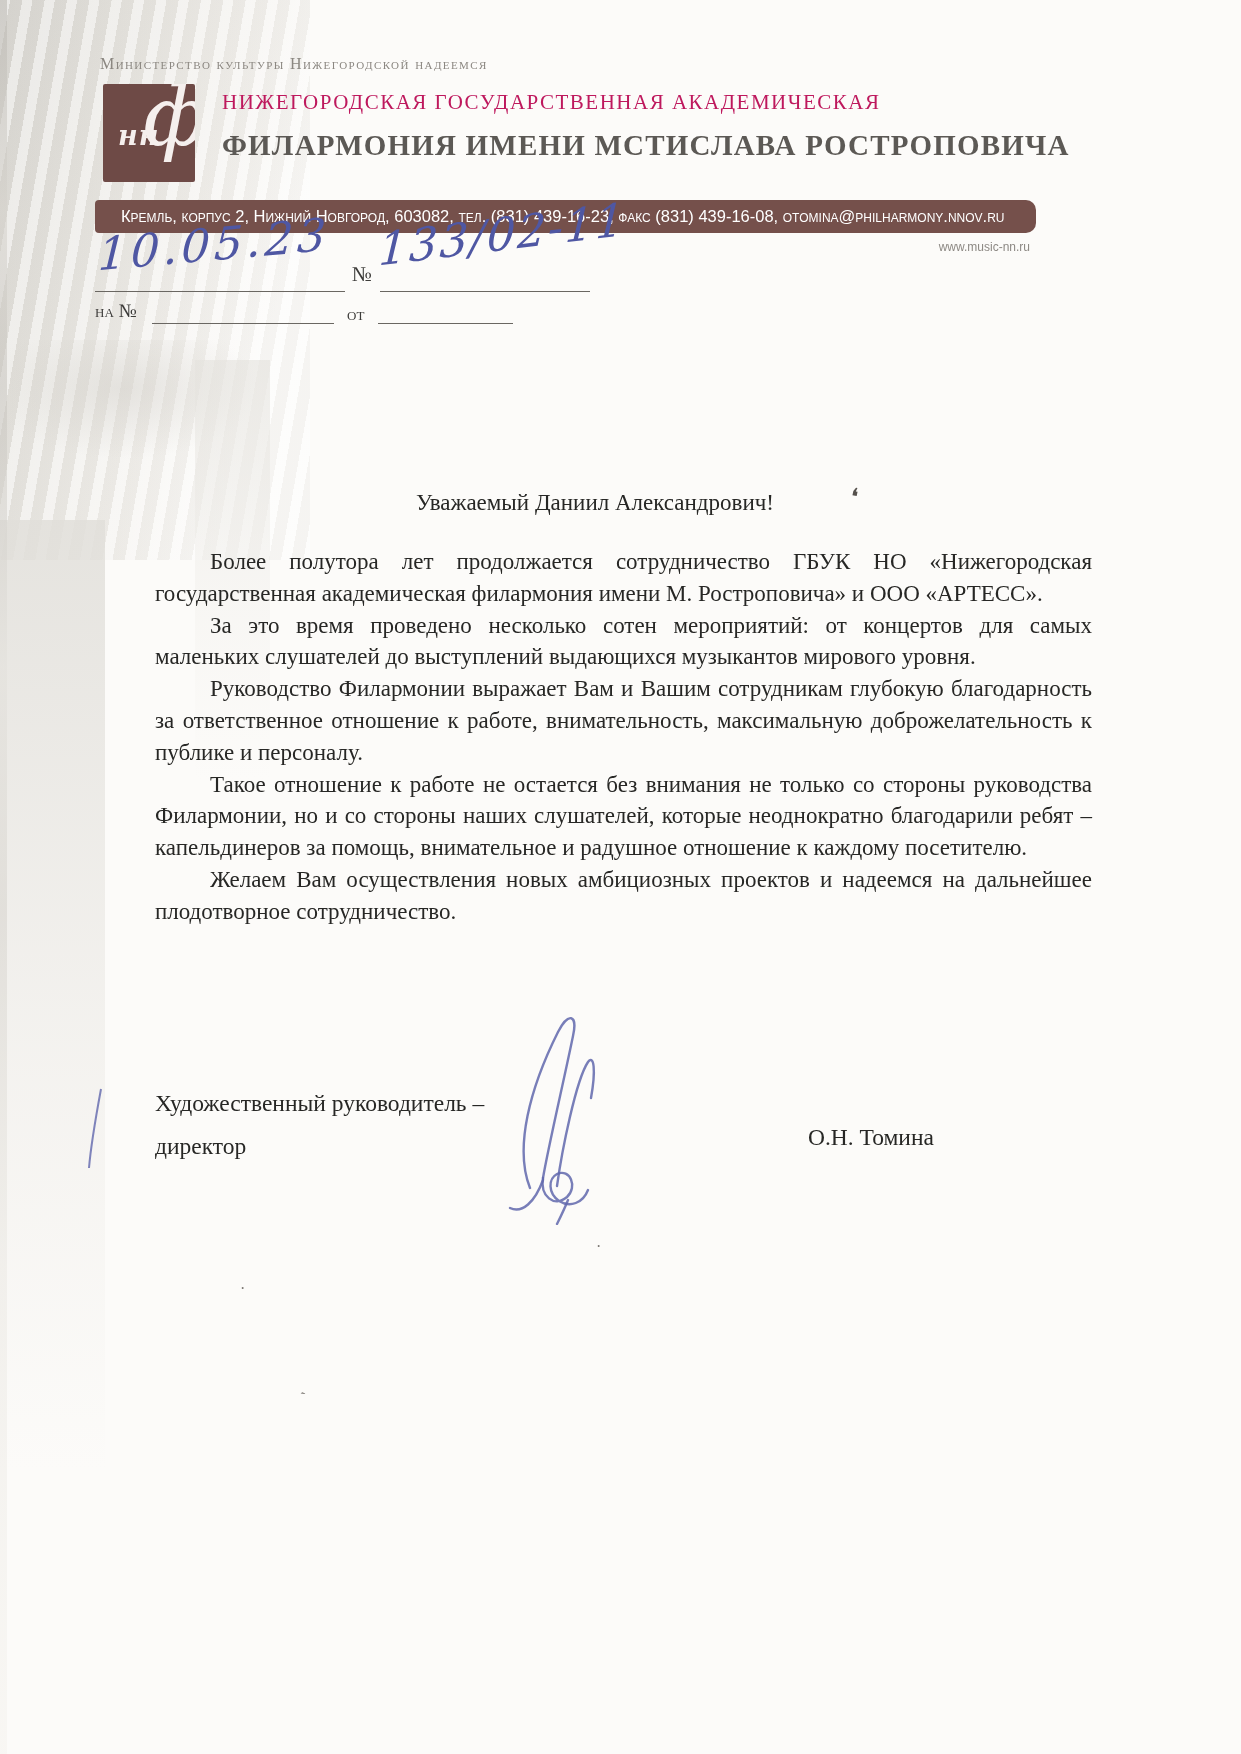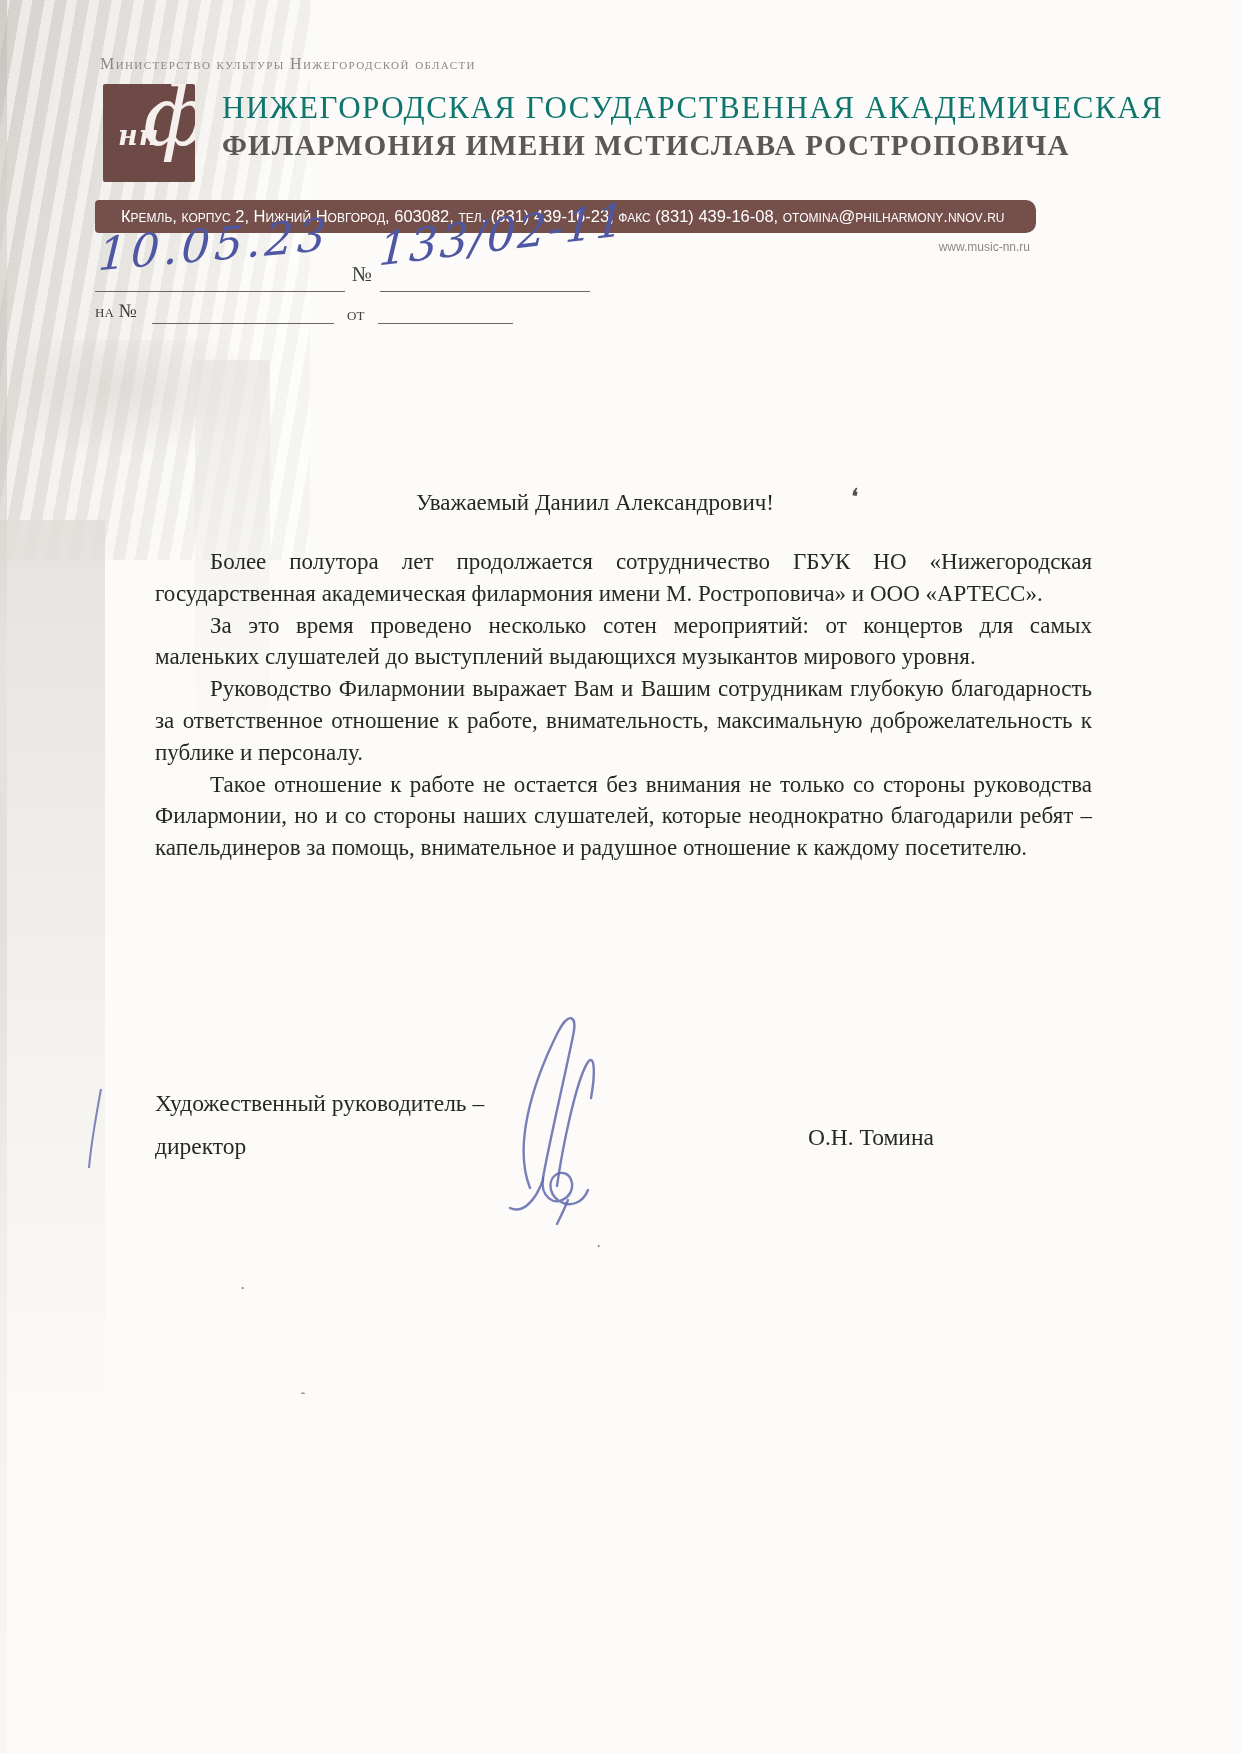--- a/index.html
+++ b/index.html
@@ -47,21 +47,21 @@
     font-family:"DejaVu Serif", serif;
     margin-left:6px;
   }
   .logo .f {
     position:absolute; left:40px; top:-8px; color:#f5efed;
     font-style:italic; font-size:82px; font-weight:400; line-height:1;
     font-family:"DejaVu Serif", serif;
   }
   .org1 {
     position:absolute; left:222px; top:90px; width:820px;
-    font-size:31px; color:#0f766e; letter-spacing:1.5px; white-space:nowrap;
+    font-size:21px; color:#be185d; letter-spacing:1.5px; white-space:nowrap;
   }
   .org2 {
     position:absolute; left:222px; top:129px; width:820px;
     font-size:29px; color:#5c5955; font-weight:700; letter-spacing:1.2px; white-space:nowrap;
   }
   .addr-bar {
     position:absolute; left:95px; top:200px; width:941px; height:33px;
     background:#75504b; border-radius:4px 10px 10px 4px;
     color:#fff; font-family:"Liberation Sans", sans-serif;
     font-size:16.5px; font-variant:small-caps; line-height:32px;
@@ -131,21 +131,21 @@
 <body>
 
 <div class="page">
 
   <div class="wm-top"></div>
   <div class="wm-cap"></div>
   <div class="wm-colA"></div>
   <div class="wm-colB"></div>
   <div class="edge-strip"></div>
 
-  <div class="ministry">Министерство культуры Нижегородской области</div>
+  <div class="ministry">Министерство культуры Нижегородской надеемся</div>
 
   <div class="logo">
     <span class="nn">нн</span>
     <span class="f">ф</span>
   </div>
 
   <div class="org1">НИЖЕГОРОДСКАЯ ГОСУДАРСТВЕННАЯ АКАДЕМИЧЕСКАЯ</div>
   <div class="org2">ФИЛАРМОНИЯ ИМЕНИ МСТИСЛАВА РОСТРОПОВИЧА</div>
 
   <div class="addr-bar">Кремль, корпус 2, Нижний Новгород, 603082, тел. (831) 439-16-23, факс (831) 439-16-08, otomina@philharmony.nnov.ru</div>
@@ -163,20 +163,21 @@
 
 
   <div class="salutation">Уважаемый Даниил Александрович!</div>
   <span class="apostrophe-mark">❛</span>
 
   <div class="body-text">
     <p>Более полутора лет продолжается сотрудничество ГБУК НО «Нижегородская государственная академическая филармония имени М. Ростроповича» и ООО «АРТЕСС».</p>
     <p>За это время проведено несколько сотен мероприятий: от концертов для самых маленьких слушателей до выступлений выдающихся музыкантов мирового уровня.</p>
     <p>Руководство Филармонии выражает Вам и Вашим сотрудникам глубокую благодарность за ответственное отношение к работе, внимательность, максимальную доброжелательность к публике и персоналу.</p>
     <p>Такое отношение к работе не остается без внимания не только со стороны руководства Филармонии, но и со стороны наших слушателей, которые неоднократно благодарили ребят – капельдинеров за помощь, внимательное и радушное отношение к каждому посетителю.</p>
+    <p>Желаем Вам осуществления новых амбициозных проектов и надеемся на дальнейшее плодотворное сотрудничество.</p>
   </div>
 
   <div class="sig-position">
     <div>Художественный руководитель –</div>
     <div>директор</div>
   </div>
 
   <svg class="sig-svg" width="160" height="215" viewBox="0 0 160 215">
     <g fill="none" stroke="#6067ad" stroke-opacity="0.85" stroke-width="2.4" stroke-linecap="round">
       <path d="M32,178 C16,138 32,78 60,22 C70,2 80,4 75,26 C66,70 50,138 45,168"></path>

